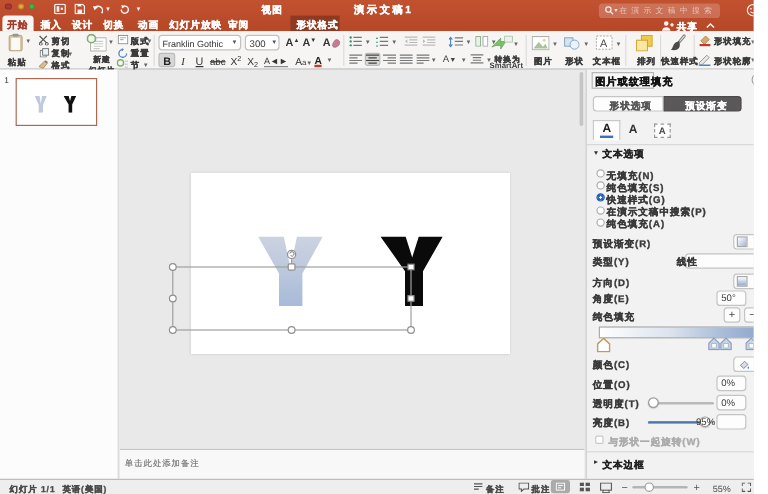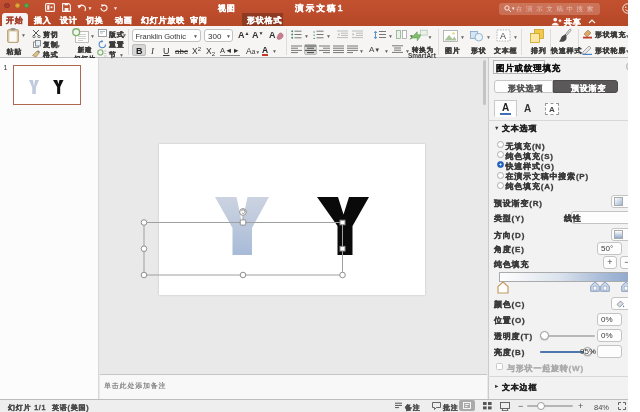--- a/index.html
+++ b/index.html
@@ -469,17 +469,17 @@
       <rect x="5" y="4.4" width="3.6" height="3" fill="#555"></rect>
     </svg>
 <svg class="ab" style="left:500px;top:401.5px" width="10" height="9" viewBox="0 0 10 9">
       <rect x=".5" y=".5" width="9" height="6" fill="none" stroke="#555" stroke-width=".9"></rect>
       <path d="M3 6.5L2 8.5h6l-1-2" fill="none" stroke="#555" stroke-width=".8"></path>
     </svg>
 <div class="ab" style="left:518px;top:401px;color:#555;font-size:9px">−</div>
 <div class="ab" style="left:527px;top:405px;width:46px;height:2px;background:#B5B5B5;border-radius:1px"></div>
 <div class="ab" style="left:537px;top:402px;width:8px;height:8px;border-radius:50%;background:#fff;border:1px solid #9E9E9E"></div>
 <div class="ab" style="left:578px;top:401px;color:#555;font-size:9px">+</div>
-<div class="ab" style="left:594px;top:402.5px;color:#4a4a4a;font-size:7.5px">84%</div>
+<div class="ab" style="left:594px;top:402.5px;color:#4a4a4a;font-size:7.5px">55%</div>
 <svg class="ab" style="left:618px;top:402px" width="8" height="8" viewBox="0 0 8 8">
       <path d="M.5 3V.5H3M5 .5h2.5V3M7.5 5v2.5H5M3 7.5H.5V5" fill="none" stroke="#555" stroke-width=".9"></path>
     </svg>
 
 </div>
 </body></html>

